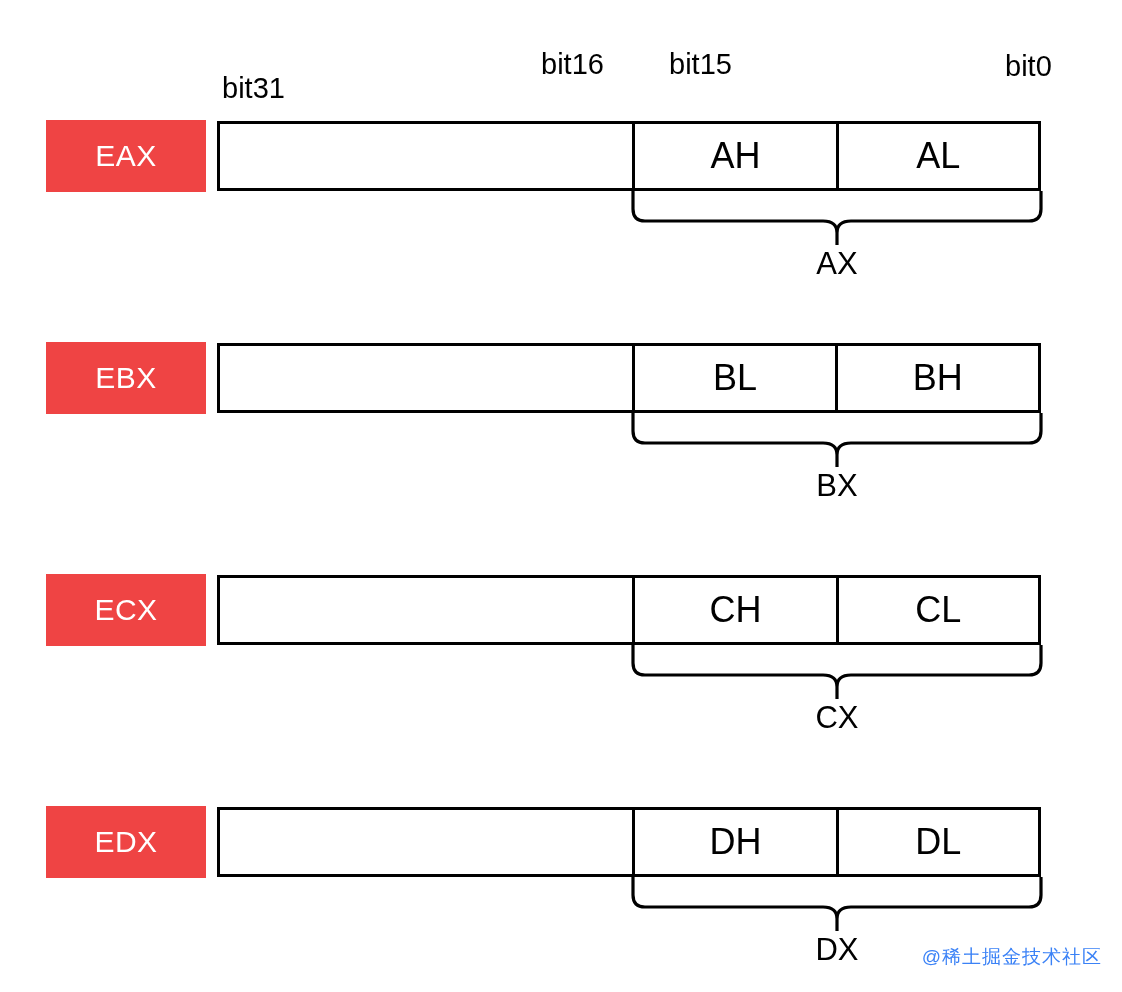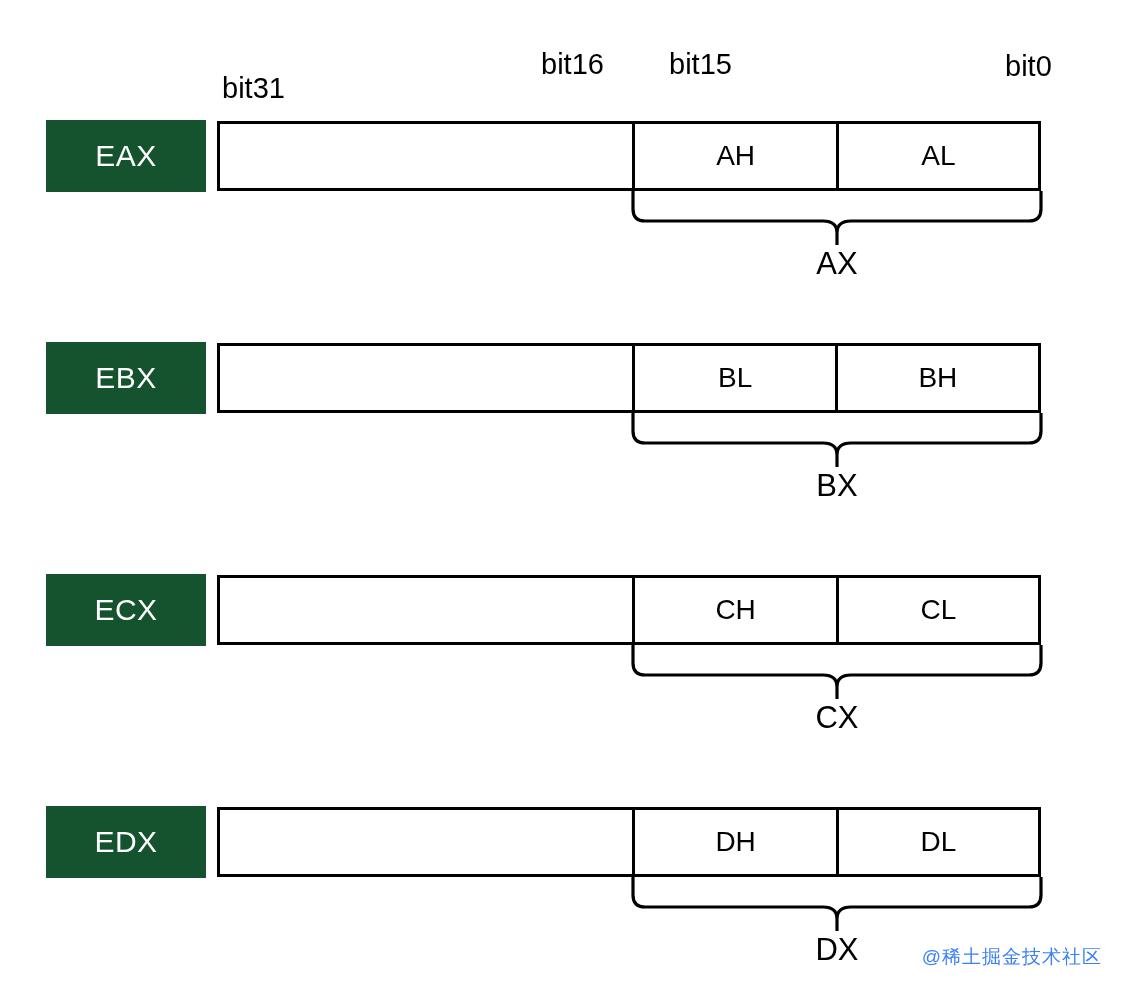--- a/index.html
+++ b/index.html
@@ -40,21 +40,21 @@
     width: 1122px;
     height: 210px;
   }
 
   .reg-name {
     position: absolute;
     left: 46px;
     top: 0px;
     width: 160px;
     height: 72px;
-    background: #14532d;
+    background: #ef4444;
     color: #ffffff;
     font-size: 30px;
     display: flex;
     align-items: center;
     justify-content: center;
     letter-spacing: 0.5px;
   }
 
   .reg-boxes {
     position: absolute;
@@ -66,21 +66,21 @@
     box-sizing: border-box;
     background: #ffffff;
     display: flex;
   }
 
   .cell {
     box-sizing: border-box;
     display: flex;
     align-items: center;
     justify-content: center;
-    font-size: 28px;
+    font-size: 36px;
     color: #000;
   }
   .cell-high   { width: 414px; }
   .cell-h      { width: 204px; border-left: 3px solid #000000; }
   .cell-l      { width: 203px; border-left: 3px solid #000000; }
 
   
   .brace-wrap {
     position: absolute;
     left: 631px;

